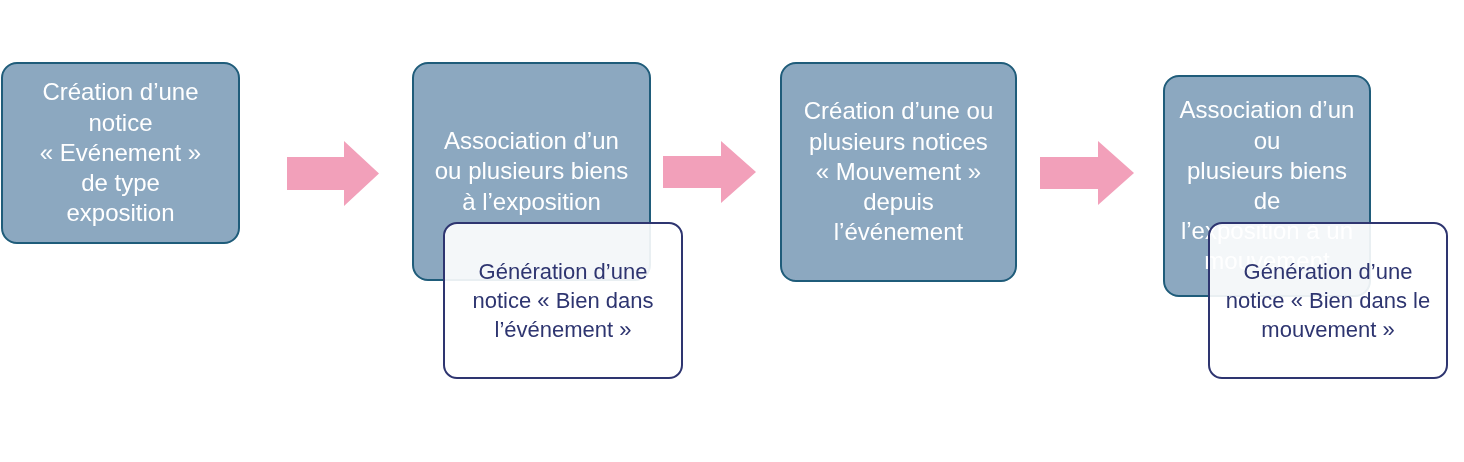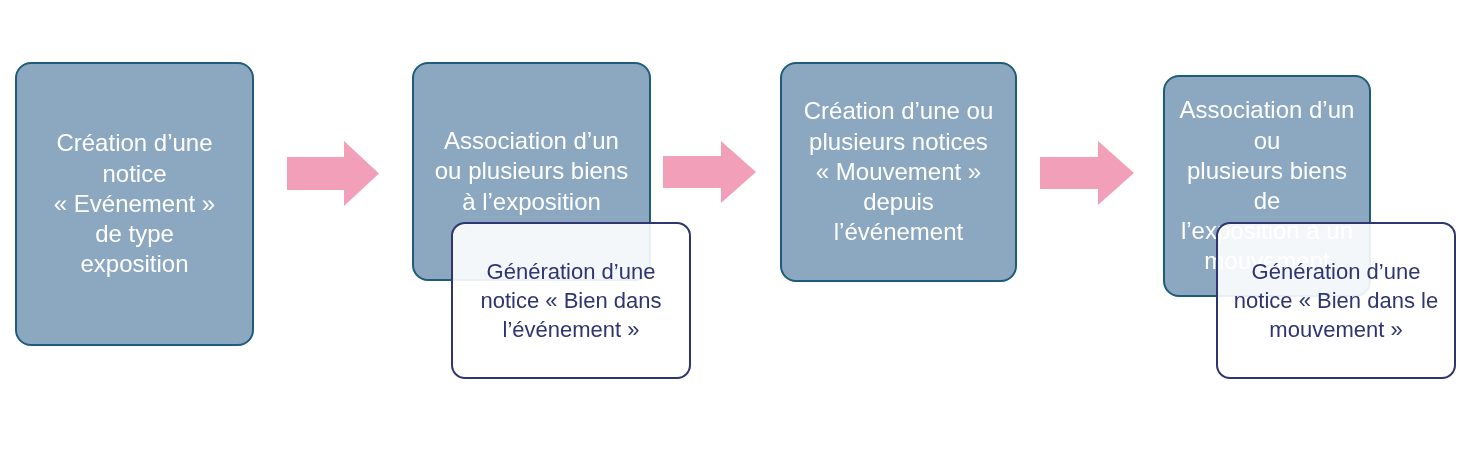--- a/index.html
+++ b/index.html
@@ -27,21 +27,21 @@
     justify-content:center;
     color:#ffffff;
     font-size:24px;
     line-height:1.26;
     text-align:center;
     padding:6px 10px;
     z-index:2;
   }
   .proc-box .txt{display:block;width:100%;white-space:pre-line;}
 
-  #box-1{left:15px;  top:62px;  width:239px; height:284px;}
+  #box-1{left:1px;  top:62px;  width:239px; height:182px;}
   #box-2{left:396px; top:62px;  width:239px; height:219px;margin-left:16px;}
   #box-3{left:780px; top:62px;  width:237px; height:220px;}
   #box-4{left:1163px;top:75px;  width:208px; height:222px;}
 
   
   .arrow{
     position:absolute;
     z-index:3;
   }
   .arrow svg{display:block;}
@@ -58,21 +58,20 @@
     border-radius:14px;
     display:flex;
     align-items:center;
     justify-content:center;
     color:#2E3570;
     font-size:22px;
     line-height:1.32;
     text-align:center;
     padding:8px 14px;
     z-index:4;
-    margin-left:8px;
   }
   .note-box .txt{display:block;width:100%;white-space:pre-line;}
 
   #note-1{left:443px;  top:222px; width:240px; height:157px;}
   #note-2{left:1208px; top:222px; width:240px; height:157px;}
 </style>
 </head>
 <body>
 
 <div id="canvas">

